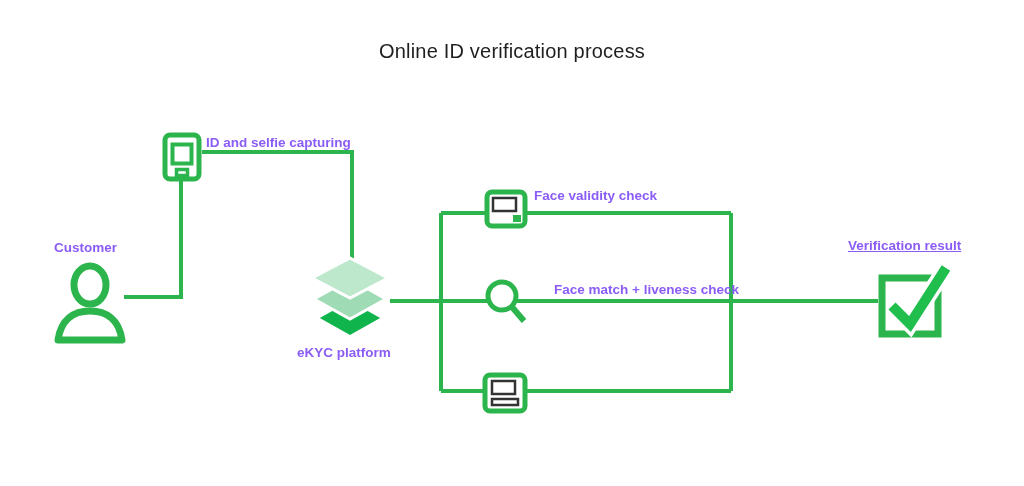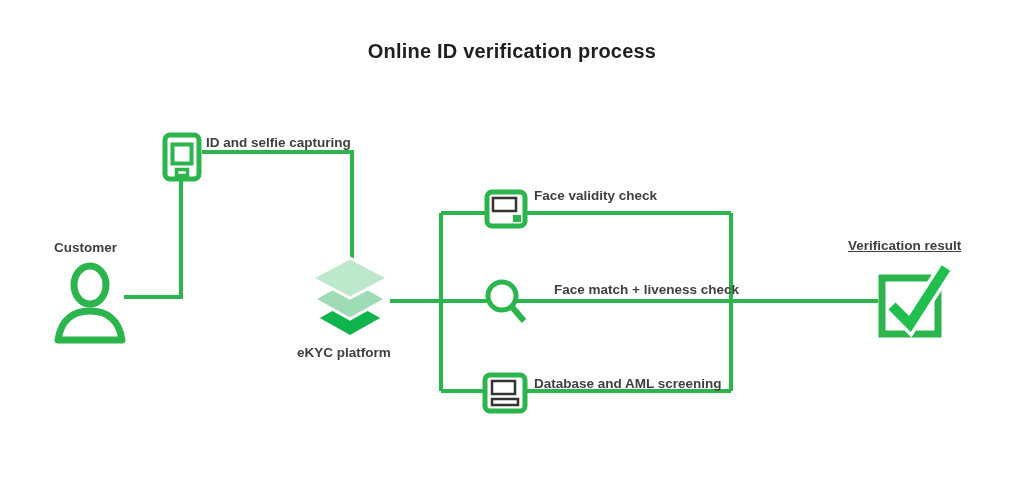--- a/index.html
+++ b/index.html
@@ -2,24 +2,24 @@
 <html><head>
 <meta charset="utf-8">
 <style>
   html,body{margin:0;padding:0;background:#ffffff;}
   .canvas{
     position:relative;width:1024px;height:486px;background:#ffffff;overflow:hidden;
     font-family:"Liberation Sans", sans-serif;color:#1f1f1f;
   }
   .title{
     position:absolute;left:0;top:40px;width:1024px;text-align:center;
-    font-size:20px;font-weight:700;letter-spacing:.2px;
+    font-size:20px;font-weight:400;letter-spacing:.2px;
   }
   .lbl{
-    position:absolute;font-size:13.5px;font-weight:700;white-space:nowrap;color:#404040;
+    position:absolute;font-size:13.5px;font-weight:700;white-space:nowrap;color:#8b5cf6;
   }
   .lbl-customer{left:54px;top:240px;}
   .lbl-capture{left:206px;top:135px;}
   .lbl-platform{left:297px;top:345px;width:92px;text-align:center;}
   .lbl-check-0{left:534px;top:188px;}
   .lbl-check-1{left:554px;top:282px;}
   .lbl-check-2{left:534px;top:376px;}
   .lbl-result{left:848px;top:238px;text-decoration:underline;}
   svg.connectors{position:absolute;left:0;top:0;z-index:0;}
   .icon{position:absolute;z-index:1;}
@@ -86,21 +86,20 @@
     <circle cx="20" cy="19" r="14" fill="#ffffff" stroke="#2DB54D" stroke-width="5"></circle>
     <line x1="30" y1="30" x2="42" y2="44" stroke="#2DB54D" stroke-width="6"></line>
   </svg>
   <div class="lbl lbl-check-1">Face match + liveness check</div>
 
   <svg class="icon ic-device" width="46" height="42" viewBox="0 0 46 42">
     <rect x="3" y="3" width="40" height="36" rx="5" fill="#ffffff" stroke="#2DB54D" stroke-width="5"></rect>
     <rect x="10" y="9" width="23" height="13" fill="#ffffff" stroke="#333333" stroke-width="2.5"></rect>
     <rect x="10" y="27" width="26" height="6" fill="#ffffff" stroke="#333333" stroke-width="2.5"></rect>
   </svg>
-  <div class="lbl lbl-check-2">Database and AML screening</div>
 
   <svg class="icon ic-checkbox" width="80" height="82" viewBox="0 0 80 82">
     <rect x="8" y="18" width="56" height="56" fill="#ffffff" stroke="#2DB54D" stroke-width="7"></rect>
     <polyline points="18,46 36,64 72,8" fill="none" stroke="#ffffff" stroke-width="17"></polyline>
     <polyline points="18,46 36,64 72,8" fill="none" stroke="#1FBE4D" stroke-width="10"></polyline>
   </svg>
   <div class="lbl lbl-result">Verification result</div>
 
 </div>
 

